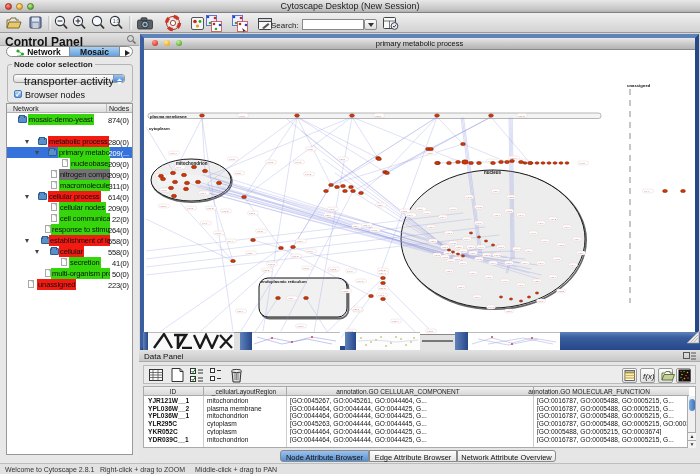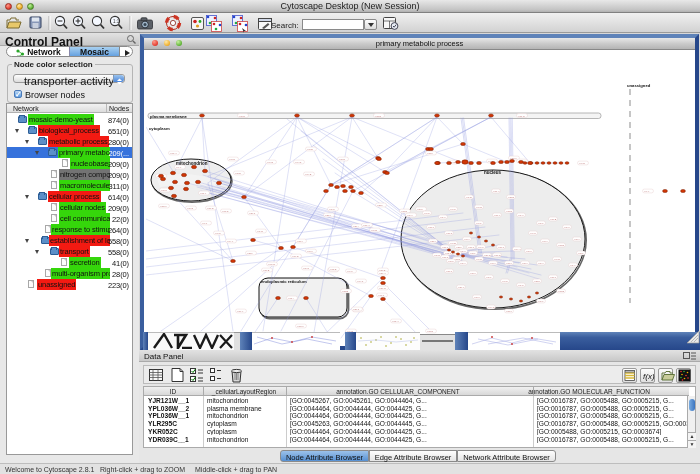--- a/index.html
+++ b/index.html
@@ -225,26 +225,20 @@
 <div id="treehead">
         <span style="position:absolute;left:6px;top:1px">Network</span>
         <span style="position:absolute;left:102px;top:1px">Nodes</span>
         <div style="position:absolute;left:99px;top:0;bottom:0;width:1px;background:#b8b8b8"></div>
       </div>
 <div class="trow" style="top:10px;">
 <div class="fold" style="left:11px"></div>
 <div class="lab" style="left:21px;background:#35d60b;max-width:82px">mosaic-demo-yeast</div>
 <div class="cnt" style="">874(0)</div>
 </div>
-<div class="trow" style="top:21px;">
-<div class="tri" style="left:8px"></div>
-<div class="fold" style="left:21px"></div>
-<div class="lab" style="left:31px;background:#f31a12;max-width:72px">biological_process</div>
-<div class="cnt" style="">651(0)</div>
-</div>
 <div class="trow" style="top:32px;">
 <div class="tri" style="left:18px"></div>
 <div class="fold" style="left:31px"></div>
 <div class="lab" style="left:41px;background:#f31a12;max-width:62px">metabolic process</div>
 <div class="cnt" style="">280(0)</div>
 </div>
 <div class="trow" style="top:43px;background:#3672dc;">
 <div class="tri" style="left:28px"></div>
 <div class="fold" style="left:41px"></div>
 <div class="lab" style="left:51px;background:#35d60b;max-width:52px">primary metabo</div>
@@ -288,32 +282,32 @@
 </div>
 <div class="trow" style="top:131px;">
 <div class="tri" style="left:18px"></div>
 <div class="fold" style="left:34px"></div>
 <div class="lab" style="left:42px;background:#f31a12;max-width:61px">establishment of lo</div>
 <div class="cnt" style="">558(0)</div>
 </div>
 <div class="trow" style="top:142px;">
 <div class="tri" style="left:28px"></div>
 <div class="fold" style="left:43px"></div>
-<div class="lab" style="left:52px;background:#f31a12;max-width:51px">transport</div>
+<div class="lab" style="left:52px;background:#f31a12;max-width:51px">cellular</div>
 <div class="cnt" style="">558(0)</div>
 </div>
 <div class="trow" style="top:153px;">
 <div class="file" style="left:54px"></div>
 <div class="lab" style="left:62px;background:#35d60b;max-width:41px">secretion</div>
 <div class="cnt" style="">41(0)</div>
 </div>
 <div class="trow" style="top:164px;">
 <div class="file" style="left:38px"></div>
 <div class="lab" style="left:44px;background:#35d60b;max-width:59px">multi-organism pro</div>
-<div class="cnt" style="">28(0)</div>
+<div class="cnt" style="">50(0)</div>
 </div>
 <div class="trow" style="top:175px;">
 <div class="file" style="left:21px"></div>
 <div class="lab" style="left:30px;background:#f31a12;max-width:73px">unassigned</div>
 <div class="cnt" style="">223(0)</div>
 </div>
 </div>
 </div>
 <div id="mdi" class="abs">
 <div id="netframe">
@@ -963,19 +957,19 @@
 <div class="dcol" style="left:389px;top:9px"></div>
 <div id="dscroll">
  <div style="position:absolute;left:1px;top:3px;width:6px;height:12px;border-radius:3px;background:linear-gradient(90deg,#7aace0,#3a74c0)"></div>
  <div style="position:absolute;left:0px;bottom:8px;width:8px;height:8px;background:#f4f4f4;border-top:1px solid #aaa;font-size:5px;text-align:center;color:#333">▲</div>
  <div style="position:absolute;left:0px;bottom:0px;width:8px;height:8px;background:#f4f4f4;border-top:1px solid #aaa;font-size:5px;text-align:center;color:#333">▼</div>
 </div>
 </div>
 <div id="dtabs">
  <div class="dtab" style="left:0px;width:89px;background:linear-gradient(#9cc2ea,#5690d2);border-radius:3px 0 0 3px;font-weight:normal">Node Attribute Browser</div>
  <div class="dtab" style="left:89px;width:88px;">Edge Attribute Browser</div>
- <div class="dtab" style="left:177px;width:99px;border-radius:0 3px 3px 0">Network Attribute Browser</div>
+ <div class="dtab" style="left:177px;width:99px;border-radius:0 3px 3px 0">Network Attribute Overview</div>
 </div>
 </div>
 <div id="statusbar" class="abs">
  <span style="left:5px">Welcome to Cytoscape 2.8.1</span>
  <span style="left:100px">Right-click + drag to ZOOM</span>
  <span style="left:195px">Middle-click + drag to PAN</span>
 </div>
 </body></html>

